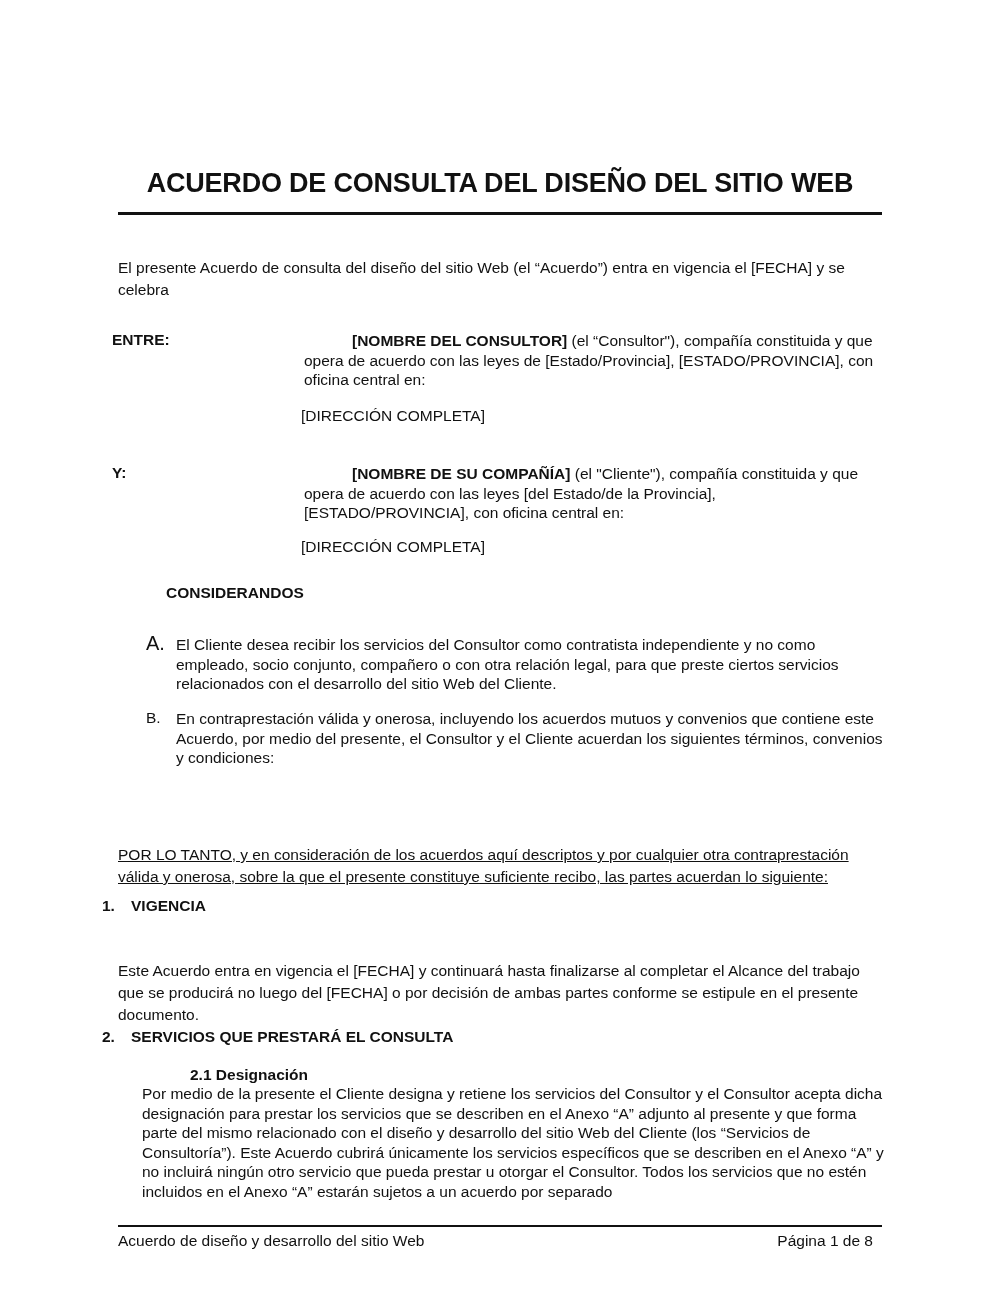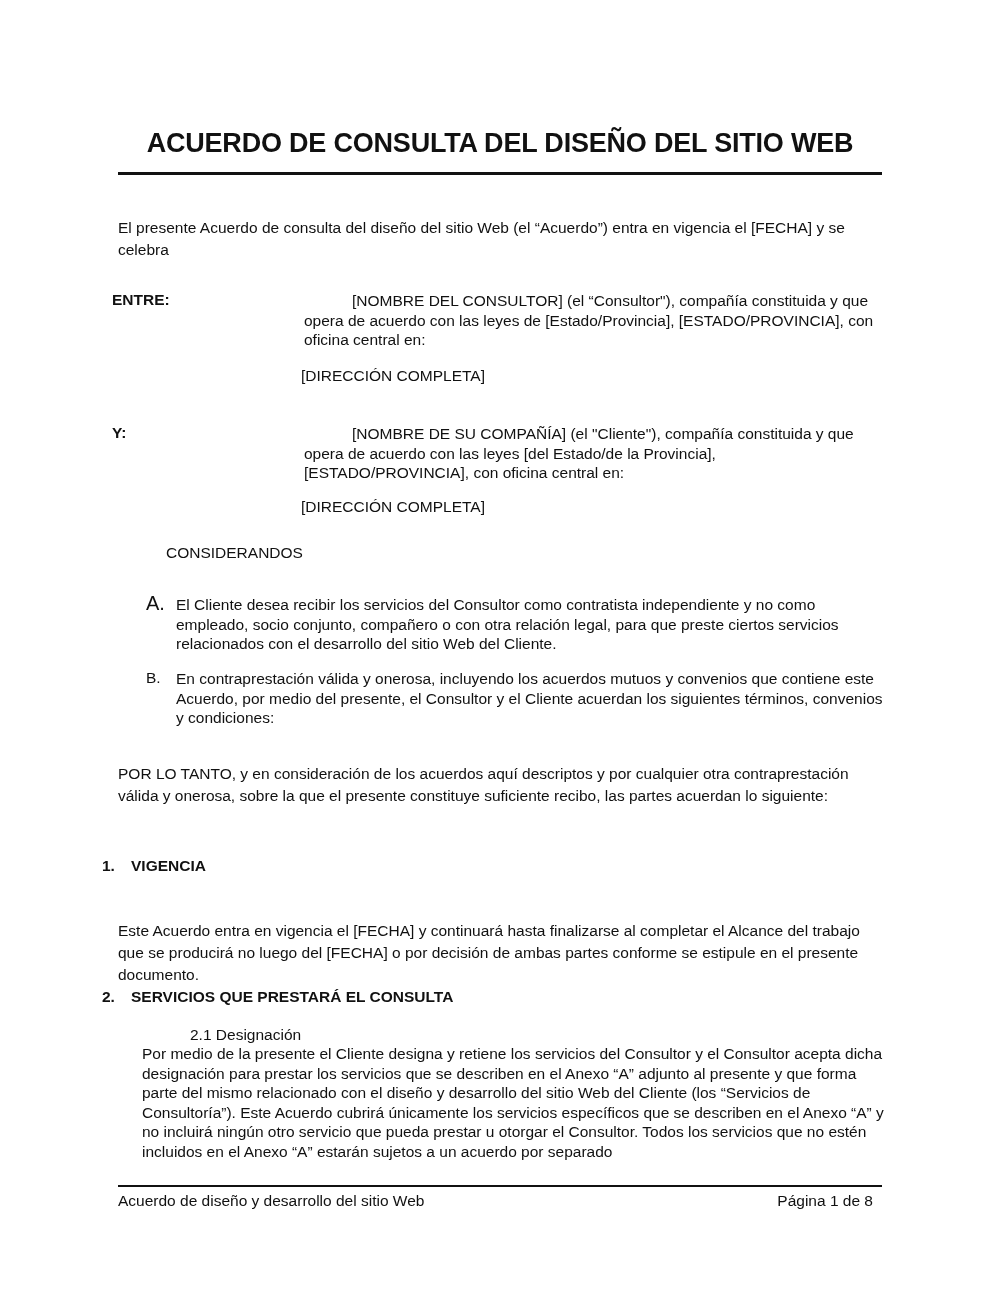--- a/index.html
+++ b/index.html
@@ -1,21 +1,21 @@
 <!DOCTYPE html>
 <html><head>
 <meta charset="utf-8">
 <style>
   html, body { margin: 0; padding: 0; background: #ffffff; }
   body { width: 1000px; height: 1290px; position: relative; font-family: "Liberation Sans", sans-serif; color: #111; font-size: 15.5px; overflow: hidden; }
-  .abs { position: absolute; }
+  .abs { position: absolute; margin-top: 40px; }
   .title { left: 118px; width: 764px; top: 128px; text-align: center; font-weight: bold; font-size: 27px; letter-spacing: -0.2px; }
   .rule { left: 118px; width: 764px; height: 3px; background: #111; }
   .para { left: 118px; width: 766px; line-height: 22px; }
-  .bold { font-weight: normal; padding-left: 48px; }
+  .bold { font-weight: bold; padding-left: 48px; }
   .label { left: 112px; font-weight: bold; text-align: right; }
   .party { left: 304px; width: 580px; line-height: 19.5px; }
   .addr { left: 301px; }
   .rec-letter { left: 146px; }
   .rec-letter.big { font-size: 20px; top: 592px; }
   .rec-text { left: 176px; width: 708px; line-height: 19.5px; }
   .h1 { left: 102px; font-weight: bold; }
   .h1 .num { display: inline-block; width: 29px; }
   .sub { left: 142px; width: 742px; line-height: 19.5px; }
   .footer-rule { left: 118px; width: 764px; height: 2px; background: #111; top: 1185px; }
@@ -39,21 +39,21 @@
 <div class="abs addr" style="top:498px;">[DIRECCIÓN COMPLETA]</div>
 
 <div class="abs bold" style="left:118px; top:544px;text-align:center;">CONSIDERANDOS</div>
 
 <div class="abs rec-letter big">A.</div>
 <div class="abs rec-text" style="top:595px;">El Cliente desea recibir los servicios del Consultor como contratista independiente y no como empleado, socio conjunto, compañero o con otra relación legal, para que preste ciertos servicios relacionados con el desarrollo del sitio Web del Cliente.</div>
 
 <div class="abs rec-letter" style="top:669px;">B.</div>
 <div class="abs rec-text" style="top:669px;">En contraprestación válida y onerosa, incluyendo los acuerdos mutuos y convenios que contiene este Acuerdo, por medio del presente, el Consultor y el Cliente acuerdan los siguientes términos, convenios y condiciones:</div>
 
-<div class="abs para" style="top:763px;">POR LO TANTO, y en consideración de los acuerdos aquí descriptos y por cualquier otra contraprestación válida y onerosa, sobre la que el presente constituye suficiente recibo, las partes acuerdan lo siguiente:</div>
+<div class="abs para" style="top:804px;text-decoration:underline;">POR LO TANTO, y en consideración de los acuerdos aquí descriptos y por cualquier otra contraprestación válida y onerosa, sobre la que el presente constituye suficiente recibo, las partes acuerdan lo siguiente:</div>
 
 <div class="abs h1" style="top:857px;"><span class="num">1.</span><span>VIGENCIA</span></div>
 <div class="abs para" style="top:920px;">Este Acuerdo entra en vigencia el [FECHA] y continuará hasta finalizarse al completar el Alcance del trabajo que se producirá no luego del [FECHA] o por decisión de ambas partes conforme se estipule en el presente documento.</div>
 
 <div class="abs h1" style="top:988px;"><span class="num">2.</span><span>SERVICIOS QUE PRESTARÁ EL CONSULTA</span></div>
 <div class="abs sub bold" style="top:1025px;">2.1 Designación</div>
 <div class="abs sub" style="top:1044px;">Por medio de la presente el Cliente designa y retiene los servicios del Consultor y el Consultor acepta dicha designación para prestar los servicios que se describen en el Anexo “A” adjunto al presente y que forma parte del mismo relacionado con el diseño y desarrollo del sitio Web del Cliente (los “Servicios de Consultoría”). Este Acuerdo cubrirá únicamente los servicios específicos que se describen en el Anexo “A” y no incluirá ningún otro servicio que pueda prestar u otorgar el Consultor. Todos los servicios que no estén incluidos en el Anexo “A” estarán sujetos a un acuerdo por separado</div>
 
 <div class="abs footer-rule"></div>
 <div class="abs footer-left">Acuerdo de diseño y desarrollo del sitio Web</div>

